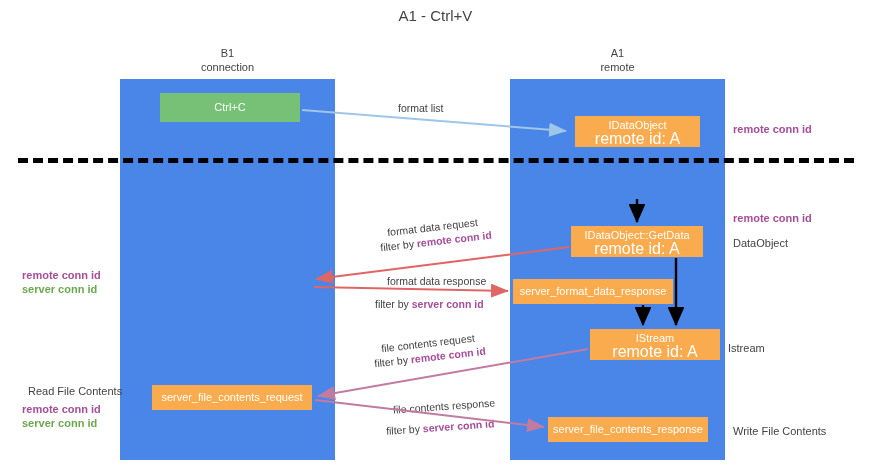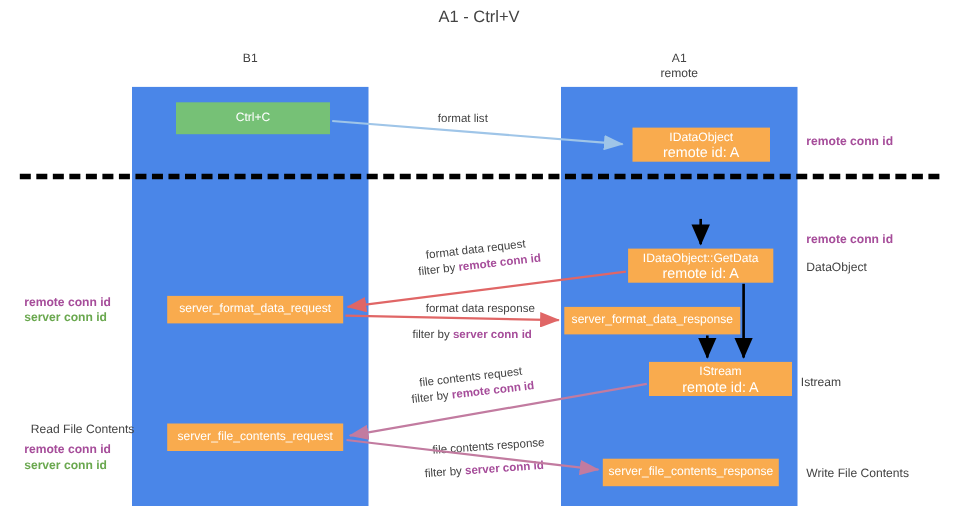--- a/index.html
+++ b/index.html
@@ -43,21 +43,21 @@
 
   
   .node{
     box-sizing:border-box;
     display:flex;flex-direction:column;align-items:center;justify-content:center;
     text-align:center;
     font-size:11px;line-height:13px;
     color:#ffffff;
     z-index:5;
   }
-  .node .l2{font-size:13px;}
+  .node .l2{font-size:16px;}
   .green{background:#76c176;}
   .orange{background:#f9ab4e;}
 
   .n-ctrlc{left:160px;top:93px;width:140px;height:29px;}
   .n-idataobject{left:575px;top:116px;width:125px;height:31px;}
   .n-ctrlv{left:578px;top:172px;width:118px;height:26px;}
   .n-getdata{left:571px;top:226px;width:132px;height:31px;}
   .n-sfdreq{left:152px;top:269px;width:160px;height:25px;}
   .n-sfdresp{left:513px;top:279px;width:160px;height:25px;}
   .n-istream{left:590px;top:329px;width:130px;height:31px;}
@@ -107,20 +107,21 @@
 <body>
 
 <div id="stage">
 
   <div class="abs title">
     <div>A1 - Ctrl+V</div>
   </div>
 
   <div class="abs lane-head head-b1">
     <div>B1</div>
+    <div>connection</div>
   </div>
   <div class="abs lane-head head-a1">
     <div>A1</div>
     <div>remote</div>
   </div>
 
   <div class="abs lane lane-b1"></div>
   <div class="abs lane lane-a1"></div>
 
   <svg class="overlay" viewBox="0 0 871 467">
@@ -166,23 +167,20 @@
     <div>IDataObject</div>
     <div class="l2">remote id: A</div>
   </div>
 
 
   <div class="abs node orange n-getdata">
     <div>IDataObject::GetData</div>
     <div class="l2">remote id: A</div>
   </div>
 
-  <div class="abs node orange n-sfdreq">
-    <div>server_format_data_request</div>
-  </div>
 
   <div class="abs node orange n-sfdresp">
     <div>server_format_data_response</div>
   </div>
 
   <div class="abs node orange n-istream">
     <div>IStream</div>
     <div class="l2">remote id: A</div>
   </div>
 

